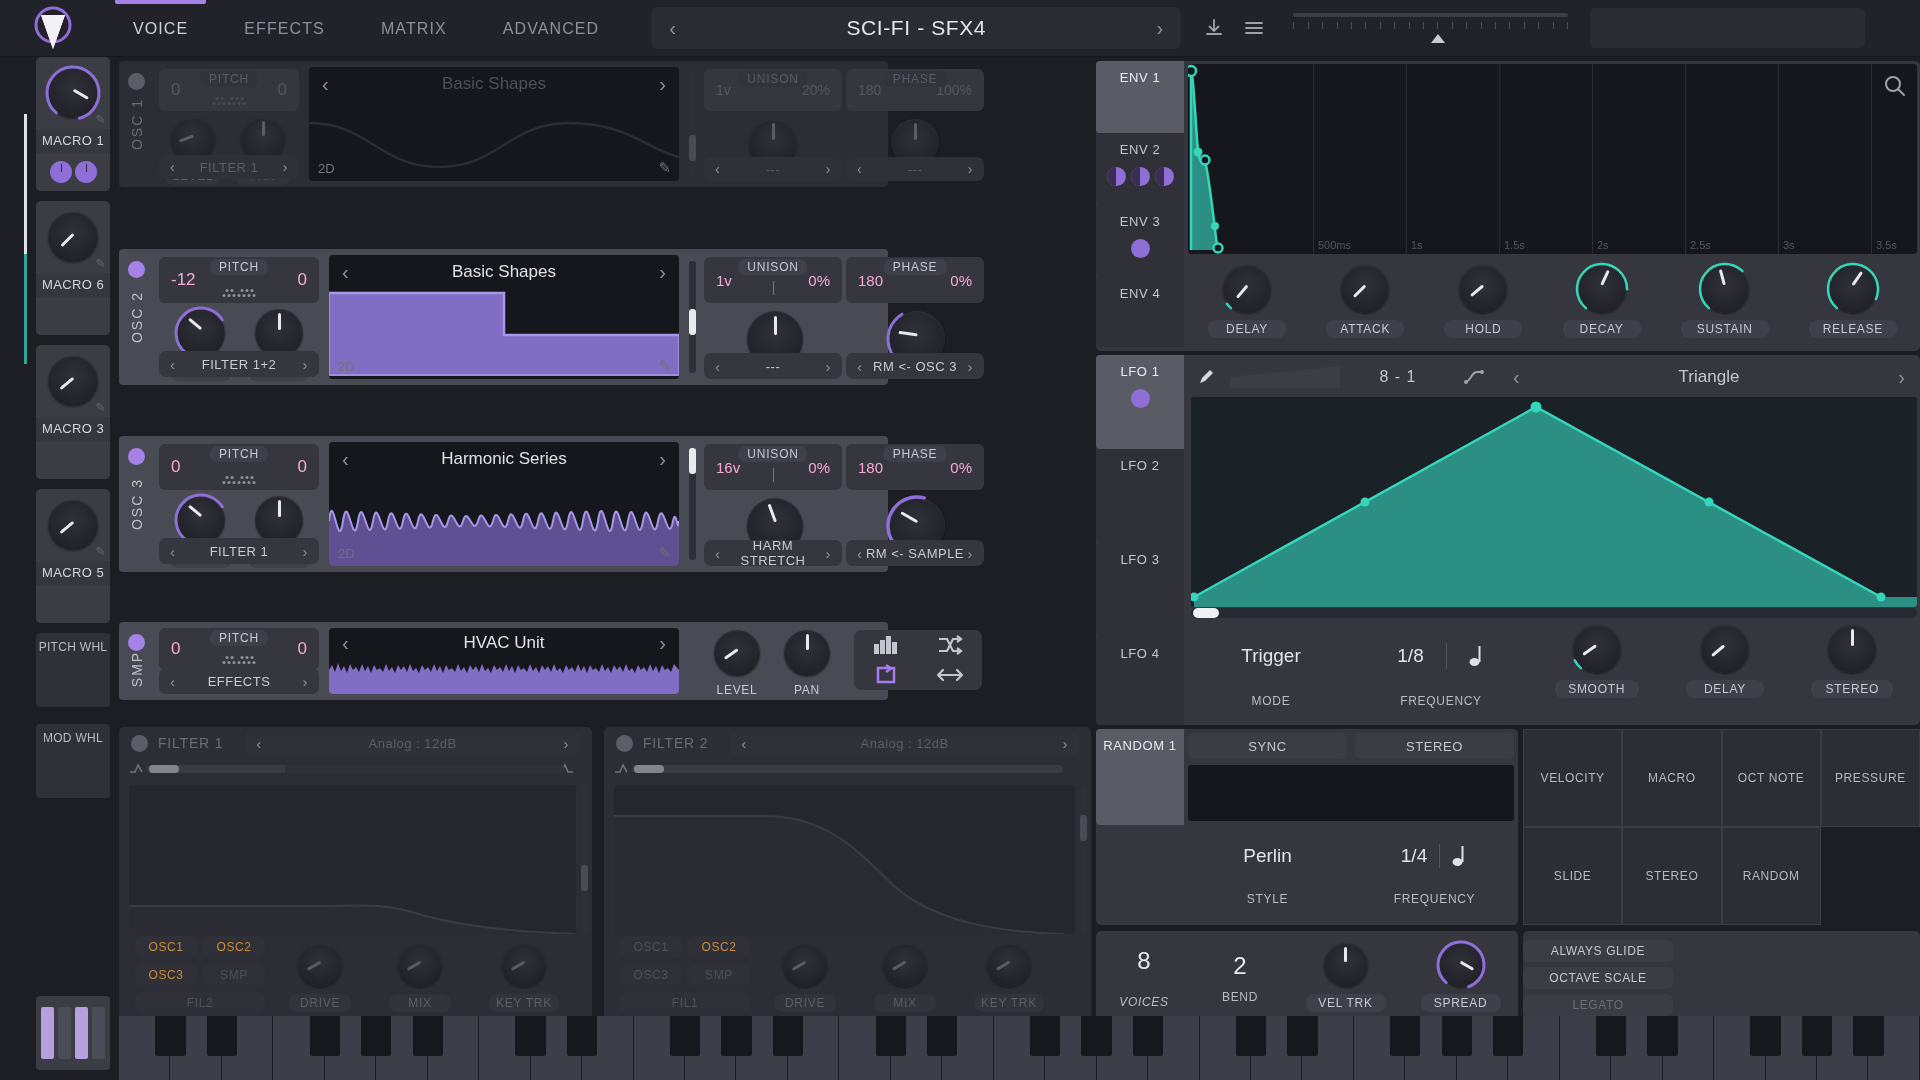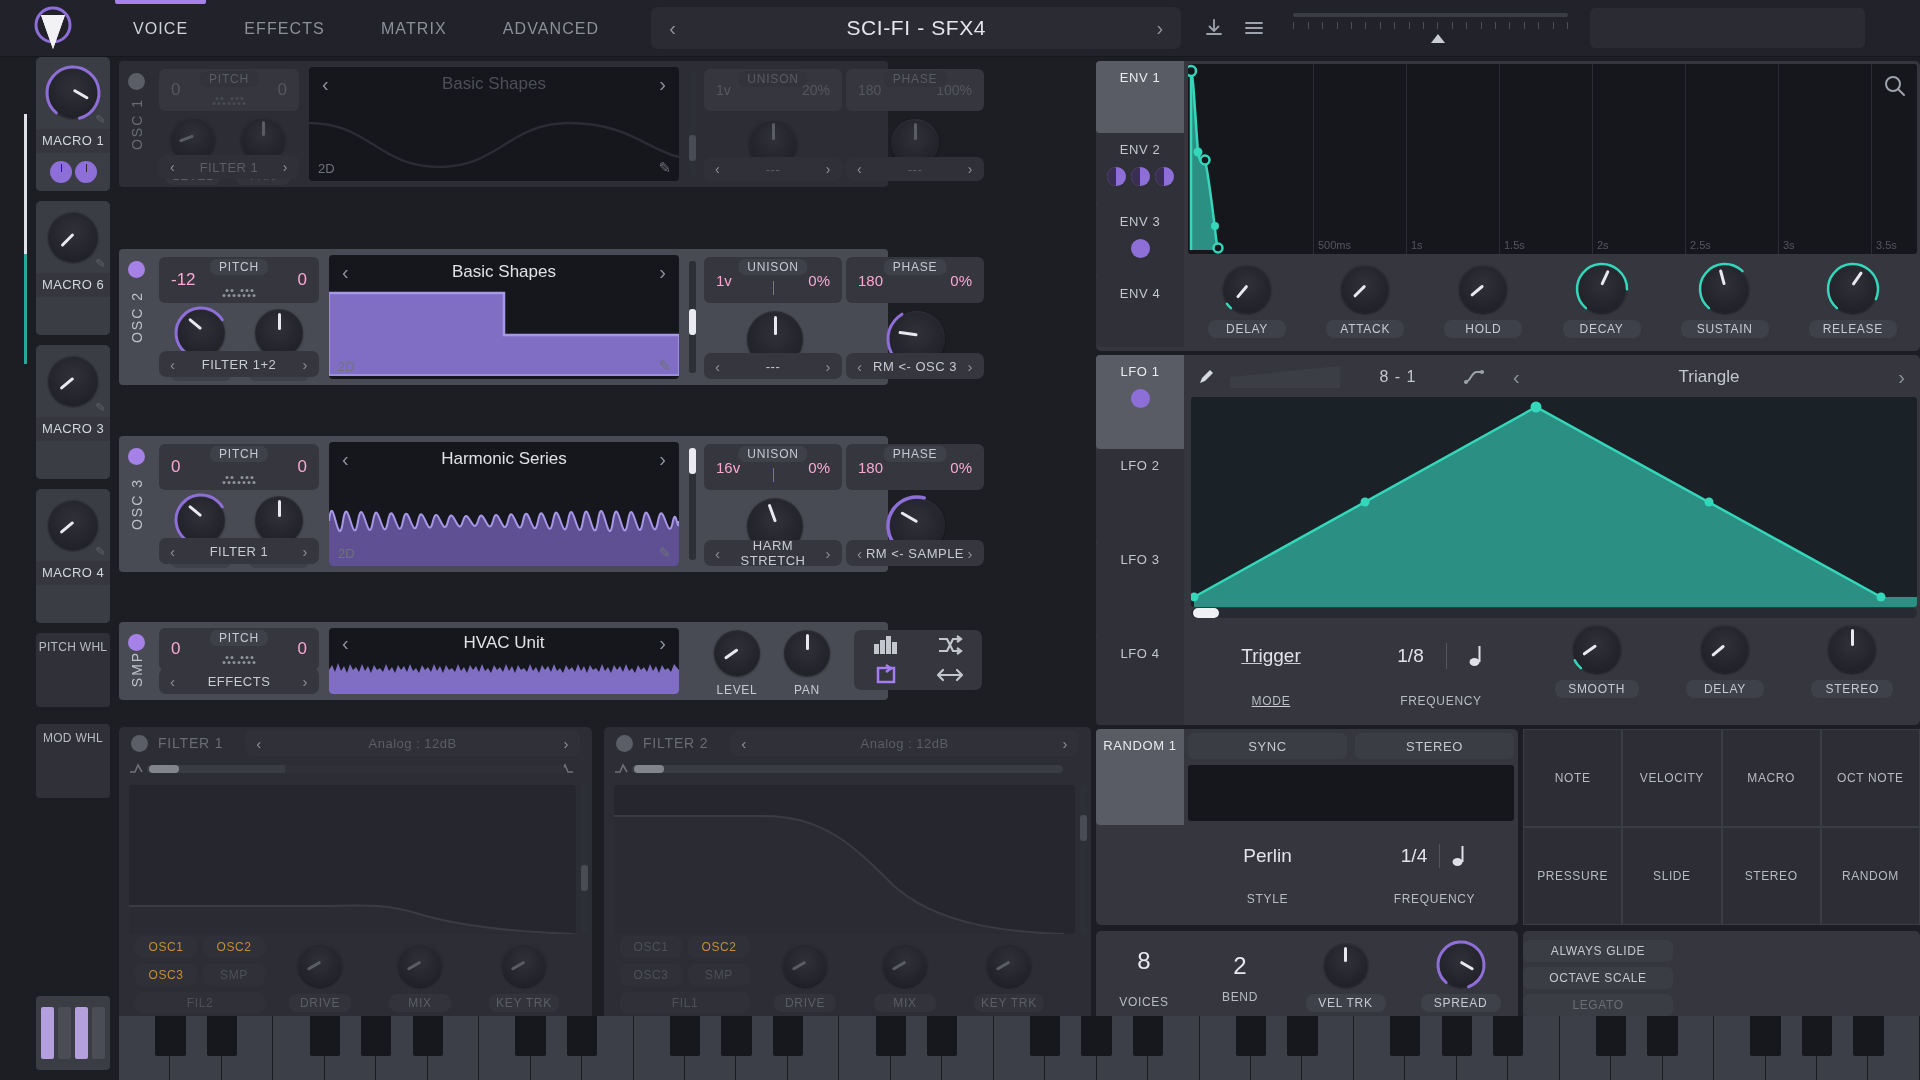--- a/index.html
+++ b/index.html
@@ -248,21 +248,21 @@
       <div class="mbody"></div>
     </div>
 
     <div class="macro" style="top:432px;height:134px;">
       <div class="knob-area">
         <div class="knob" style="width:50px;height:50px;">
             <div class="tick" style="transform:rotate(-130deg);"></div>
           </div>
         <span class="pencil">✎</span>
       </div>
-      <div class="mlabel">MACRO 4</div>
+      <div class="mlabel">MACRO 5</div>
       <div class="mbody"></div>
     </div>
 
     <div class="sb-btn" style="top:576px;">
       <span>PITCH WHL</span>
     </div>
     <div class="sb-btn" style="top:667px;">
       <span>MOD WHL</span>
     </div>
 
@@ -982,21 +982,21 @@
         <circle cx="345" cy="10" r="5.5" fill="#35d7bb"></circle>
         <circle cx="518" cy="105" r="4.5" fill="#35d7bb"></circle>
         <circle cx="690" cy="200" r="4.5" fill="#35d7bb"></circle>
       </svg>
     </div>
     <div style="position:absolute;left:95px;top:253px;right:3px;height:10px;background:#272a33;border-radius:5px;">
       <div style="position:absolute;left:2px;top:0;width:26px;height:10px;background:#eef0f4;border-radius:5px;"></div>
     </div>
 
     <div style="position:absolute;left:95px;top:270px;right:3px;height:96px;display:flex;align-items:flex-start;gap:10px;">
-      <div style="width:160px;text-decoration:underline;">
+      <div style="width:160px;">
         <div class="valbox" style="height:62px;">Trigger</div>
         <div class="valcap" style="margin-top:7px;">MODE</div>
       </div>
       <div style="width:160px;position:relative;">
         <div class="valbox" style="height:62px;gap:22px;">
           <span>1/8</span>
           <span style="width:1px;height:26px;background:#54565f;display:inline-block;"></span>
           <svg width="16" height="22" viewBox="0 0 16 22">
             <ellipse cx="5.5" cy="17" rx="5" ry="4" fill="#dfe1e7"></ellipse>
             <rect x="9.5" y="1" width="2" height="16" fill="#dfe1e7"></rect>
@@ -1056,34 +1056,33 @@
             <ellipse cx="5.5" cy="17" rx="5" ry="4" fill="#dfe1e7"></ellipse>
             <rect x="9.5" y="1" width="2" height="16" fill="#dfe1e7"></rect>
           </svg>
         </div>
         <div class="valcap" style="margin-top:7px;">FREQUENCY</div>
       </div>
     </div>
   </div>
 
   <div class="modgrid" style="left:1523px;top:729px;width:397px;height:196px;grid-template-columns:repeat(4,1fr);grid-template-rows:1fr 1fr;">
-    <div class="modcell">NOTE</div>
     <div class="modcell">VELOCITY</div>
     <div class="modcell">MACRO</div>
     <div class="modcell">OCT NOTE</div>
     <div class="modcell">PRESSURE</div>
     <div class="modcell">SLIDE</div>
     <div class="modcell">STEREO</div>
     <div class="modcell">RANDOM</div>
   </div>
 
   <div class="panel" style="left:1096px;top:931px;width:422px;height:93px;background:#35363e;display:flex;align-items:center;">
     <div style="width:96px;text-align:center;">
       <div style="font-size:24px;color:#e7e9ee;">8</div>
-      <div class="valcap" style="margin-top:20px;">VOICES</div>
+      <div class="valcap" style="margin-top:20px;font-style:italic;">VOICES</div>
     </div>
     <div style="width:96px;text-align:center;">
       <div style="font-size:24px;color:#e7e9ee;">2</div>
       <div class="valcap" style="margin-top:10px;">BEND</div>
     </div>
     <div style="flex:1;display:flex;justify-content:space-around;">
       <div class="knobcell">
         <div class="knob" style="width:44px;height:44px;">
             <div class="tick" style="transform:rotate(0deg);"></div>
           </div>

